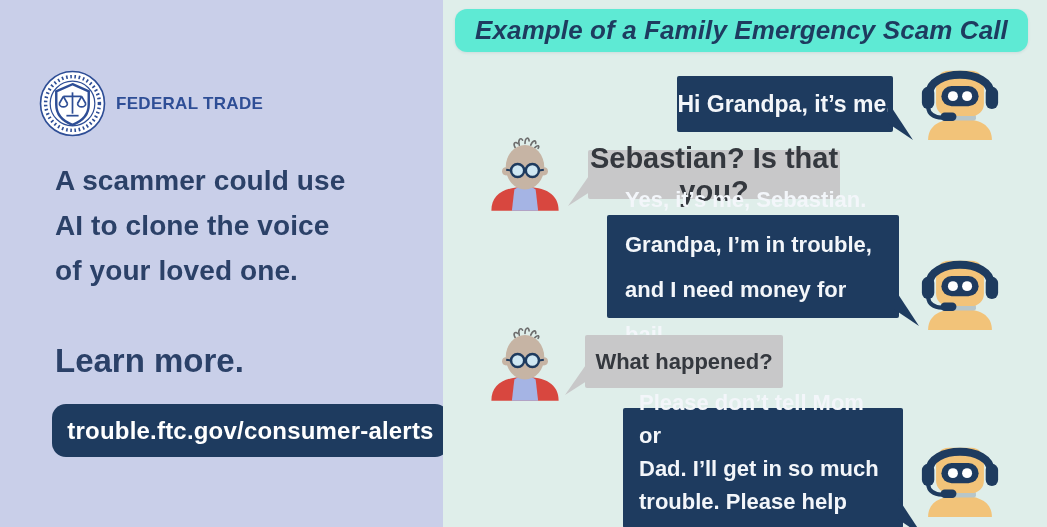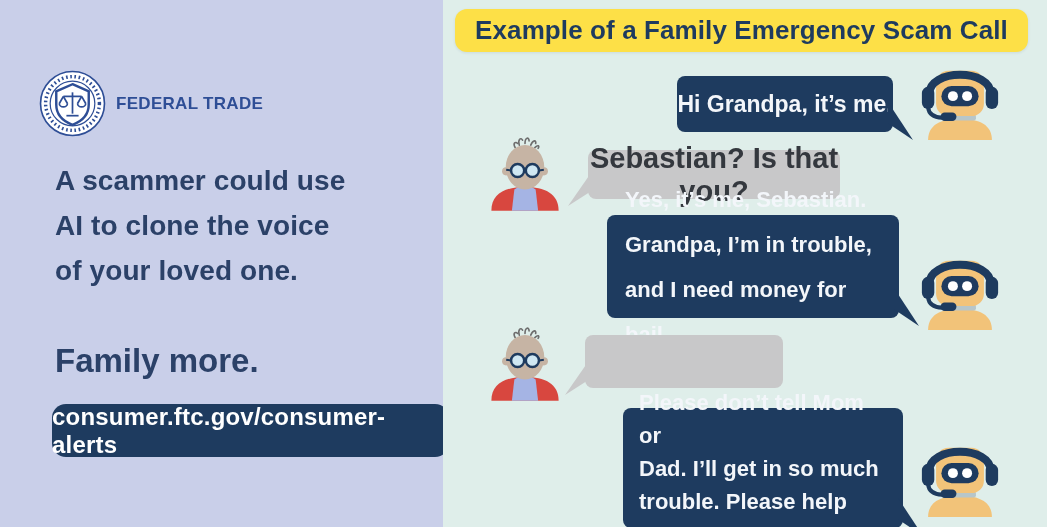--- a/index.html
+++ b/index.html
@@ -29,29 +29,30 @@
     position:absolute; left:52px; top:404px; width:397px; height:53px;
     background:#1e3b5f; border-radius:14px;
     display:flex; align-items:center; justify-content:center;
     color:#ffffff; font-size:24px; font-weight:bold; letter-spacing:.2px;
     cursor:pointer;
   }
 
   
   .title-box {
     position:absolute; left:12px; top:9px; width:573px; height:43px;
-    background:#fde047; border-radius:12px;
+    background:#5eead4; border-radius:12px;
     display:flex; align-items:center; justify-content:center;
     box-shadow:0 1px 3px rgba(30,59,95,.10);
+    font-style:italic;
   }
   .title-box span { color:#1e3b5f; font-size:26px; font-weight:bold; letter-spacing:.1px; }
 
   .bubble {
     position:absolute; display:flex; align-items:center;
-    border-radius:8px; font-weight:bold;
+    border-radius:2px; font-weight:bold;
   }
   .bubble .txt { white-space:pre-line; width:100%; }
   .bubble.navy { background:#1e3b5f; color:#f3f6fa; }
   .bubble.gray { background:#c8c8c9; color:#34383e; }
   .bubble.center { justify-content:center; text-align:center; }
 
   .tail { position:absolute; }
   .tail.right {
     right:-20px; bottom:-8px; width:25px; height:40px; background:#1e3b5f;
     clip-path:polygon(0 5%, 100% 100%, 0 58%);
@@ -153,24 +154,24 @@
       </svg>
       <div class="wordmark">
         <div>FEDERAL TRADE</div>
       </div>
     </div>
 
     <div class="headline">A scammer could use
 AI to clone the voice
 of your loved one.</div>
 
-    <div class="learn-more">Family more.</div>
+    <div class="learn-more">Learn more.</div>
   </div>
 
-  <div class="url-pill">consumer.ftc.gov/consumer-alerts</div>
+  <div class="url-pill">trouble.ftc.gov/consumer-alerts</div>
 
   <div class="panel-right">
 
     <div class="title-box">
       <span>Example of a Family Emergency Scam Call</span>
     </div>
 
     <div id="msg1" class="bubble navy center">
       <span class="txt">Hi Grandpa, it’s me.</span>
       <div class="tail right"></div>
@@ -194,20 +195,21 @@
       <div class="tail right"></div>
     </div>
     <svg id="bot2" class="avatar" viewBox="0 0 100 88">
         <use href="#robot-def"></use>
       </svg>
 
     <svg id="gp2" class="avatar" viewBox="0 0 100 92">
         <use href="#grandpa-def"></use>
       </svg>
     <div id="msg4" class="bubble gray center">
+      <span class="txt">What happened?</span>
       <div class="tail left"></div>
     </div>
 
     <div id="msg5" class="bubble navy">
       <span class="txt">Please don’t tell Mom or
 Dad. I’ll get in so much
 trouble. Please help me!</span>
       <div class="tail right"></div>
     </div>
     <svg id="bot3" class="avatar" viewBox="0 0 100 88">

